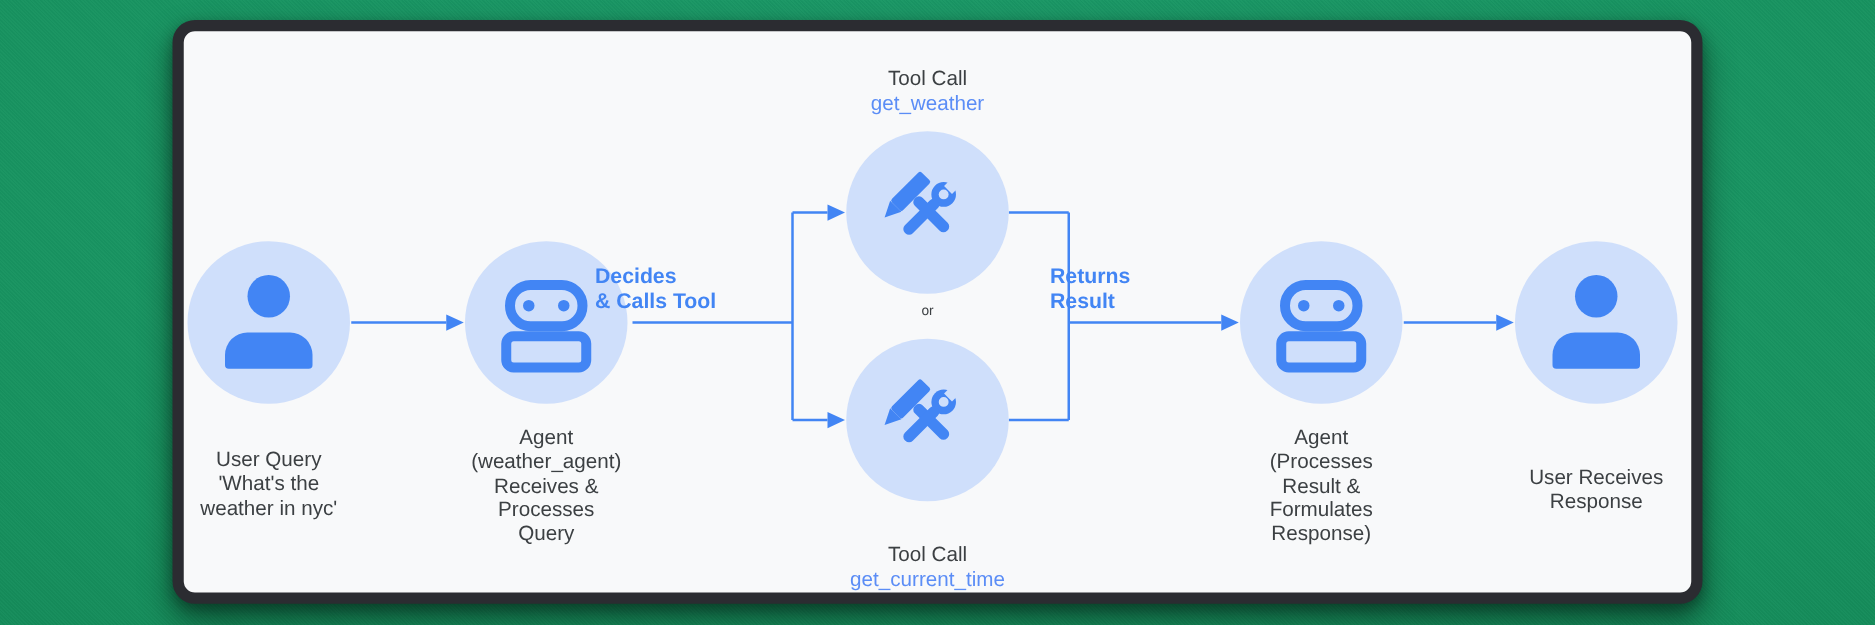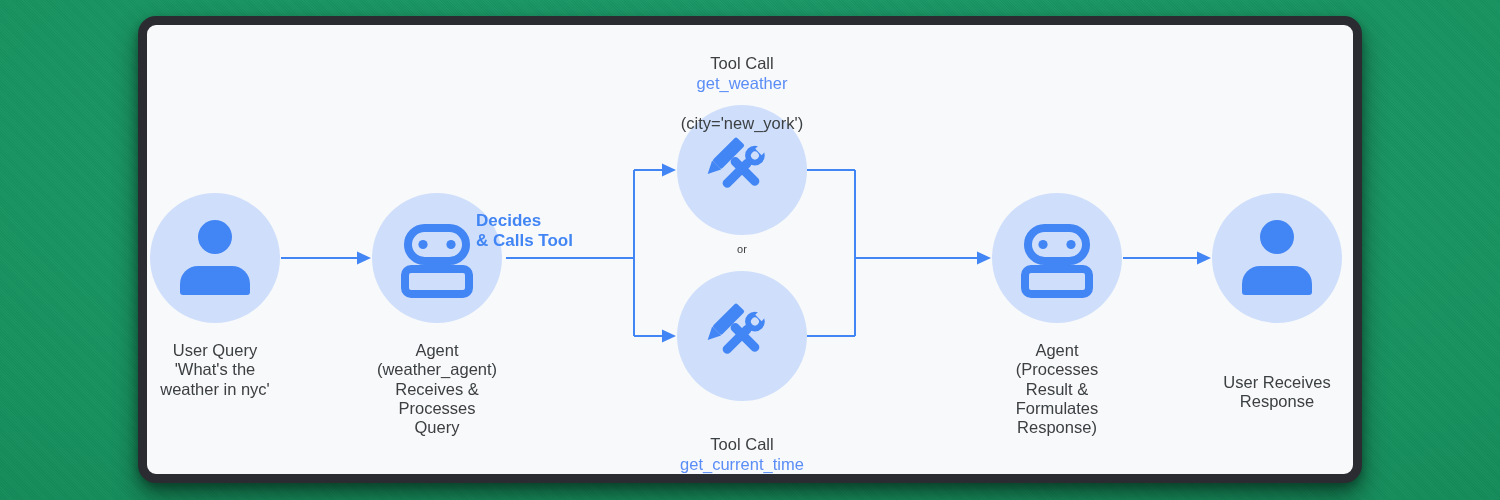--- a/index.html
+++ b/index.html
@@ -26,21 +26,21 @@
   .n-user1{left:150px; top:193px;}
   .n-agent1{left:372px; top:193px;}
   .n-tooltop{left:677px; top:105px;}
   .n-toolbottom{left:677px; top:271px;}
   .n-agent2{left:992px; top:193px;}
   .n-user2{left:1212px; top:193px;}
   .caption{
     position:absolute; width:180px; text-align:center; white-space:pre-line;
     color:#3c4043; font-size:16.5px; line-height:19.3px;
   }
-  .c-user1{left:125px; top:341px;}
+  .c-user1{left:125px; top:359px;}
   .c-agent1{left:347px; top:341px;}
   .c-agent2{left:967px; top:341px;}
   .c-user2{left:1187px; top:341px;margin-top:32px;}
   .tool-label{position:absolute; left:602px; width:280px; text-align:center;}
   .tool-label div{font-size:16.5px; line-height:19.5px;}
   .tl-top{top:33px;}
   .tl-bottom{top:414px;}
   .t-dark{color:#3c4043;margin-top:21px;}
   .t-fn{color:#5b8df6;}
   .or-label{
@@ -120,21 +120,20 @@
         <circle cx="24" cy="11" r="7" fill="#4285f4"></circle>
         <circle cx="24" cy="11" r="2.8" fill="#cfdffb"></circle>
         <rect x="20.8" y="0" width="6.4" height="7.5" fill="#cfdffb"></rect>
         <rect x="20.8" y="16" width="6.4" height="26" rx="3" fill="#4285f4"></rect>
       </g>
     </svg>
   </div>
   <div class="tool-label tl-top">
     <div class="t-dark">Tool Call</div>
     <div class="t-fn">get_weather</div>
-    <div class="t-dark">(city='new_york')</div>
   </div>
 
   <div class="or-label">or</div>
 
   <div class="circle n-toolbottom">
     <svg class="toolsicon" viewBox="-3 -3 54 54">
       <g transform="rotate(-45 24 24)">
         <rect x="13" y="5" width="24" height="9" rx="1.5" fill="#4285f4"></rect>
         <polygon points="13,5 4,9.5 13,14" fill="#4285f4"></polygon>
         <rect x="20.8" y="14" width="6.4" height="26" rx="3" fill="#4285f4"></rect>
@@ -170,14 +169,16 @@
     <svg class="fullicon" viewBox="0 0 130 130">
       <circle cx="65" cy="44" r="17" fill="#4285f4"></circle>
       <path d="M30 99 v-8 a18 18 0 0 1 18-18 h34 a18 18 0 0 1 18 18 v8 a3 3 0 0 1 -3 3 h-64 a3 3 0 0 1 -3 -3 z" fill="#4285f4"></path>
     </svg>
   </div>
   <div class="caption c-user2">User Receives
 Response</div>
 
   <div class="edge-label el-decides">Decides
 &amp; Calls Tool</div>
+  <div class="edge-label el-returns">Returns
+Result</div>
 
 </div>
 
 </body></html>

